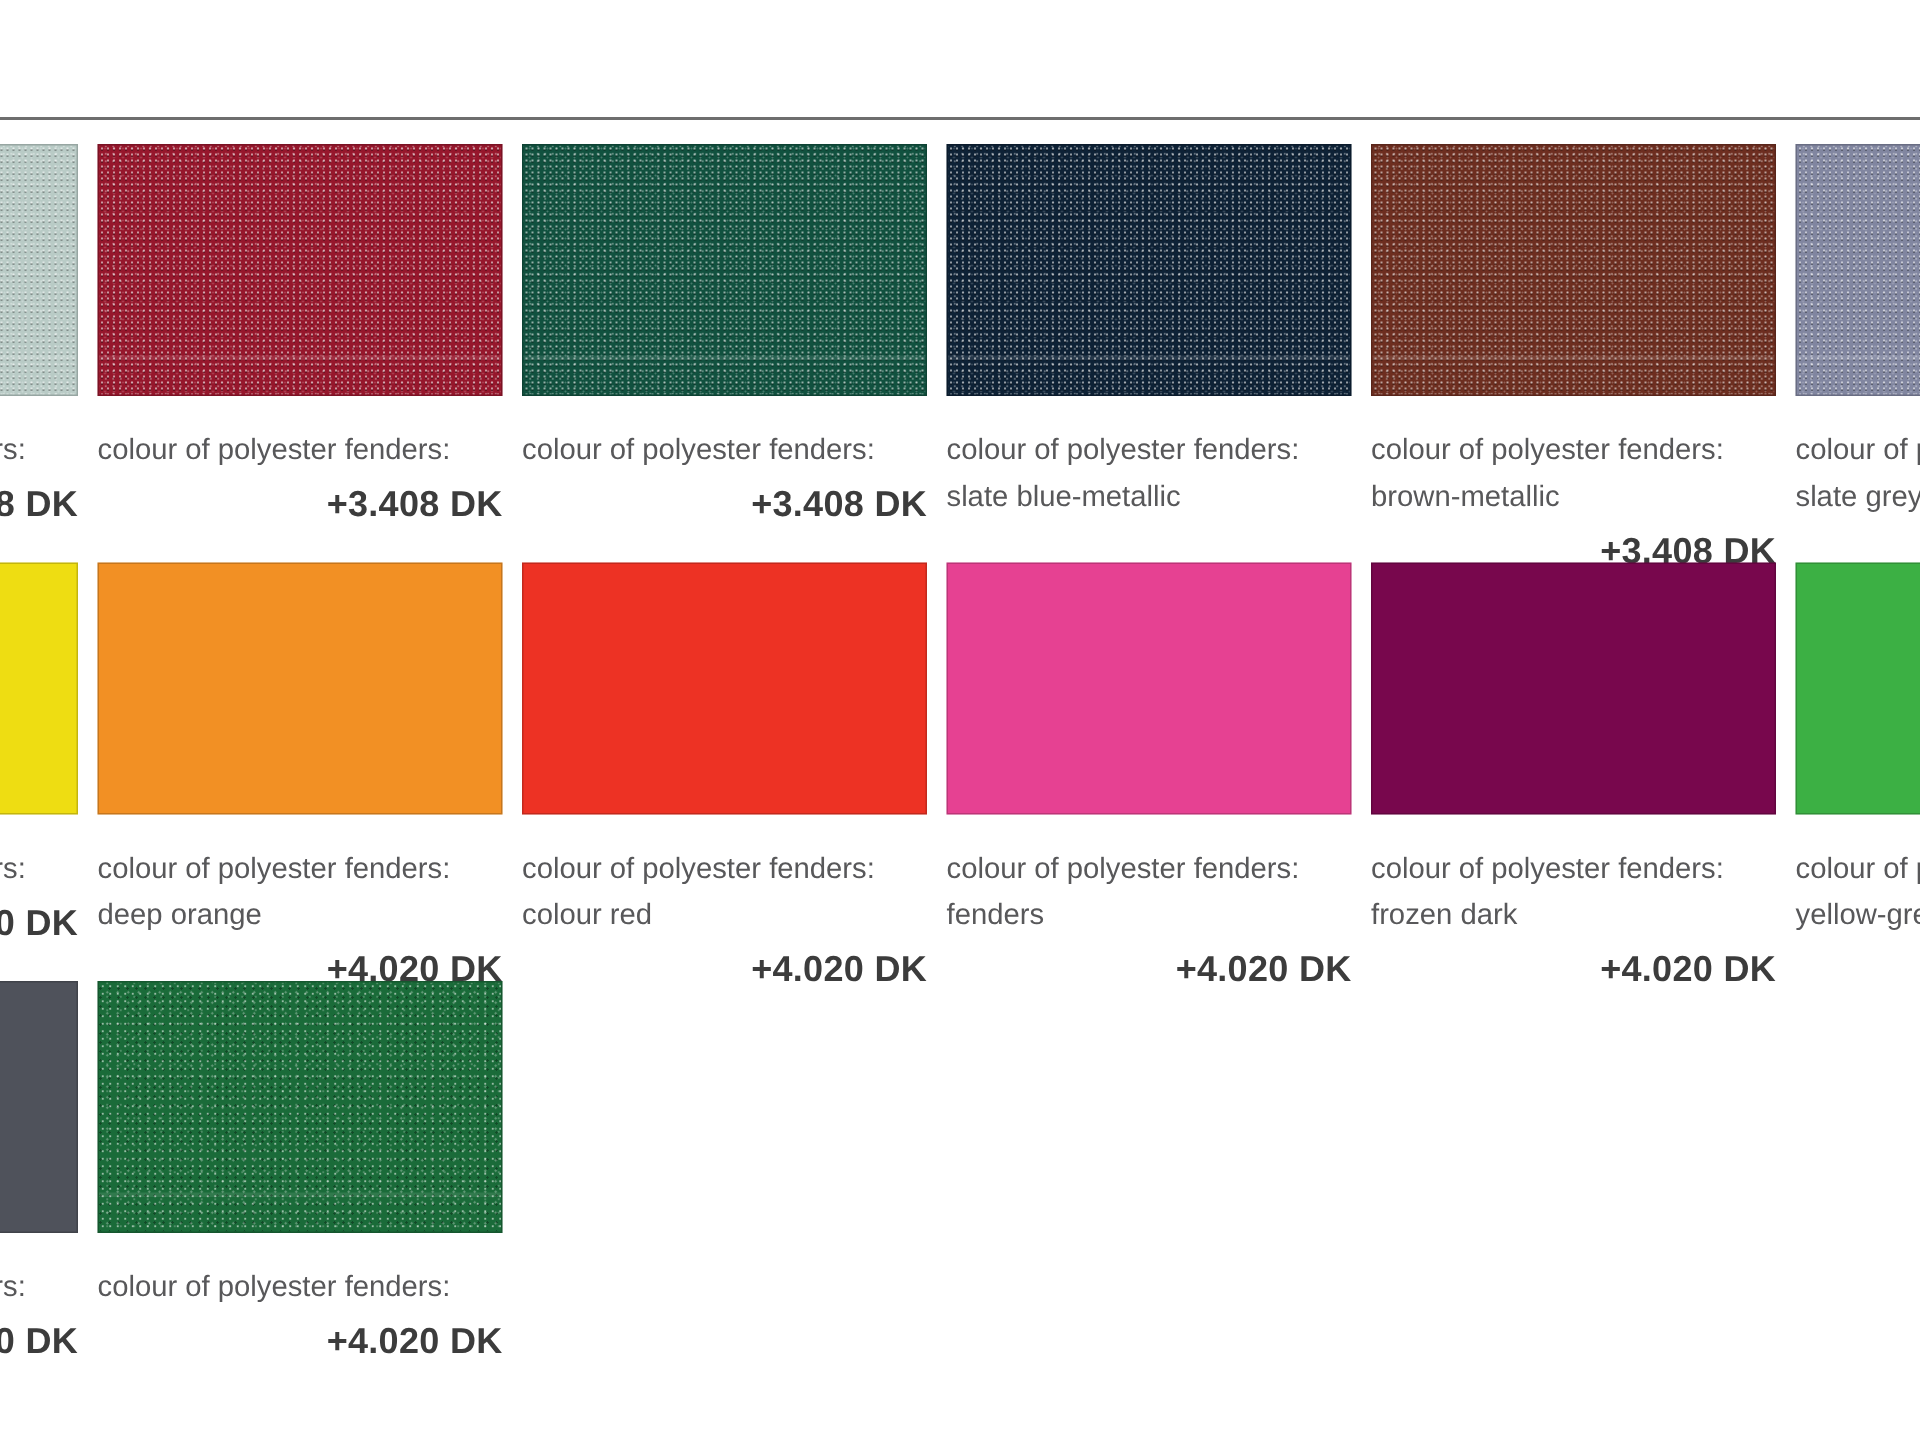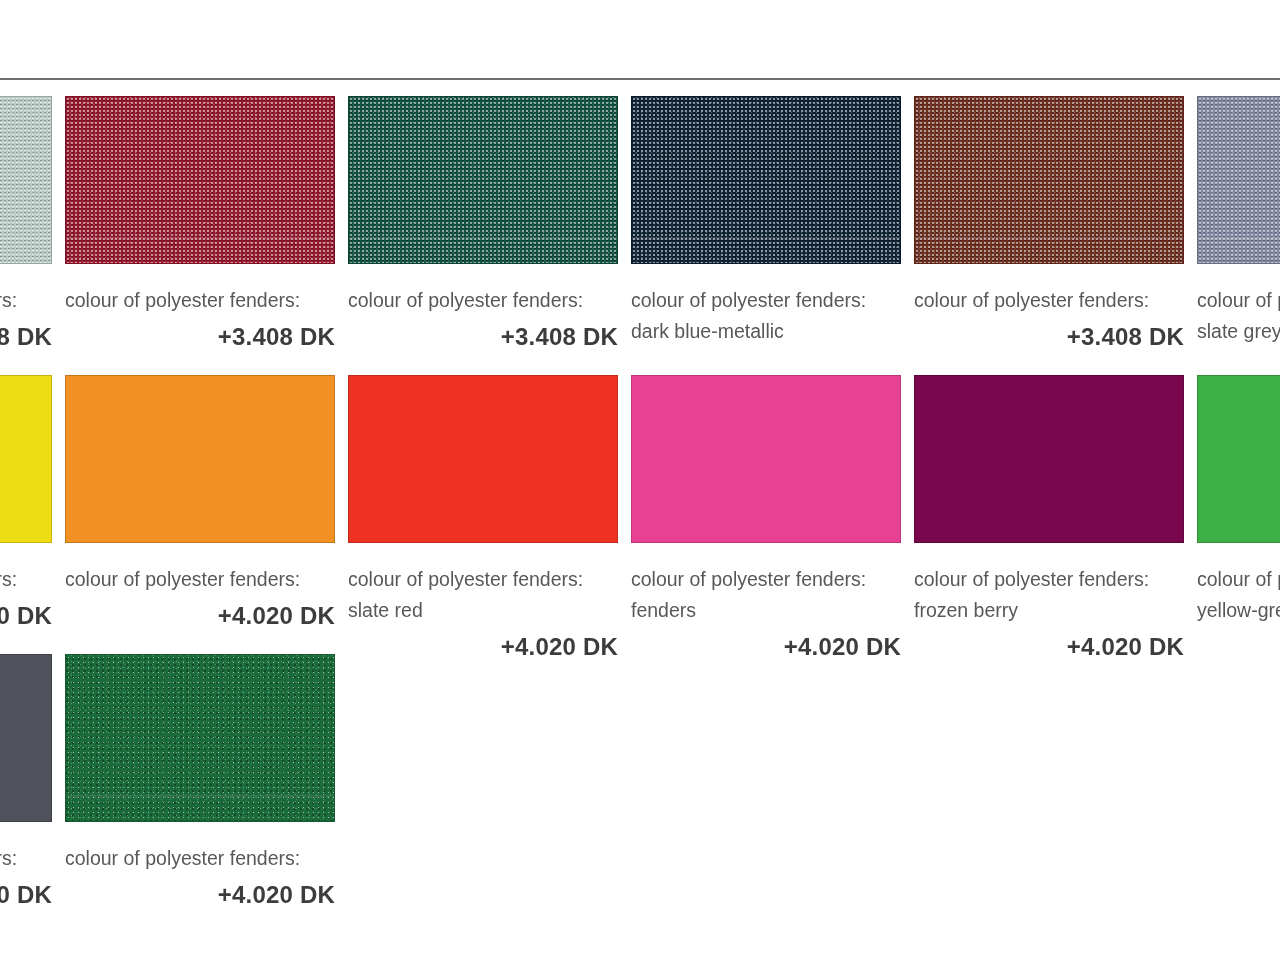--- a/index.html
+++ b/index.html
@@ -135,28 +135,29 @@
         <div class="swatch metallic coarse" style="background: rgb(17, 81, 63);"></div>
         <div class="labels">
           <div class="label">colour of polyester fenders:</div>
           <div class="price">+3.408 DK</div>
         </div>
       </div>
       <div class="option">
         <div class="swatch metallic coarse" style="background: rgb(14, 34, 54);"></div>
         <div class="labels">
           <div class="label">colour of polyester fenders:</div>
-          <div class="label">dark blue-metallic</div>
+          <div class="label">slate blue-metallic</div>
           <div class="price wrapped">+3.408 DK</div>
         </div>
       </div>
       <div class="option">
         <div class="swatch metallic coarse" style="background: rgb(109, 46, 32);"></div>
         <div class="labels">
           <div class="label">colour of polyester fenders:</div>
+          <div class="label">brown-metallic</div>
           <div class="price">+3.408 DK</div>
         </div>
       </div>
       <div class="option">
         <div class="swatch metallic coarse" style="background: rgb(129, 134, 160);"></div>
         <div class="labels">
           <div class="label">colour of polyester fenders:</div>
           <div class="label">slate grey-metallic</div>
           <div class="price">+3.408 DK</div>
         </div>
@@ -166,44 +167,45 @@
         <div class="labels">
           <div class="label">colour of polyester fenders:</div>
           <div class="label"></div>
           <div class="price">+4.020 DK</div>
         </div>
       </div>
       <div class="option">
         <div class="swatch" style="background: rgb(242, 144, 36);"></div>
         <div class="labels">
           <div class="label">colour of polyester fenders:</div>
+          <div class="label">deep orange</div>
           <div class="price">+4.020 DK</div>
         </div>
       </div>
       <div class="option">
         <div class="swatch" style="background: rgb(237, 50, 36);"></div>
         <div class="labels">
           <div class="label">colour of polyester fenders:</div>
-          <div class="label">slate red</div>
+          <div class="label">colour red</div>
           <div class="price">+4.020 DK</div>
         </div>
       </div>
       <div class="option">
         <div class="swatch" style="background: rgb(230, 65, 146);"></div>
         <div class="labels">
           <div class="label">colour of polyester fenders:</div>
           <div class="label">fenders</div>
           <div class="price">+4.020 DK</div>
         </div>
       </div>
       <div class="option">
         <div class="swatch" style="background: rgb(120, 7, 77);"></div>
         <div class="labels">
           <div class="label">colour of polyester fenders:</div>
-          <div class="label">frozen berry</div>
+          <div class="label">frozen dark</div>
           <div class="price">+4.020 DK</div>
         </div>
       </div>
       <div class="option">
         <div class="swatch" style="background: rgb(60, 176, 68);"></div>
         <div class="labels">
           <div class="label">colour of polyester fenders:</div>
           <div class="label">yellow-green</div>
           <div class="price">+4.020 DK</div>
         </div>

